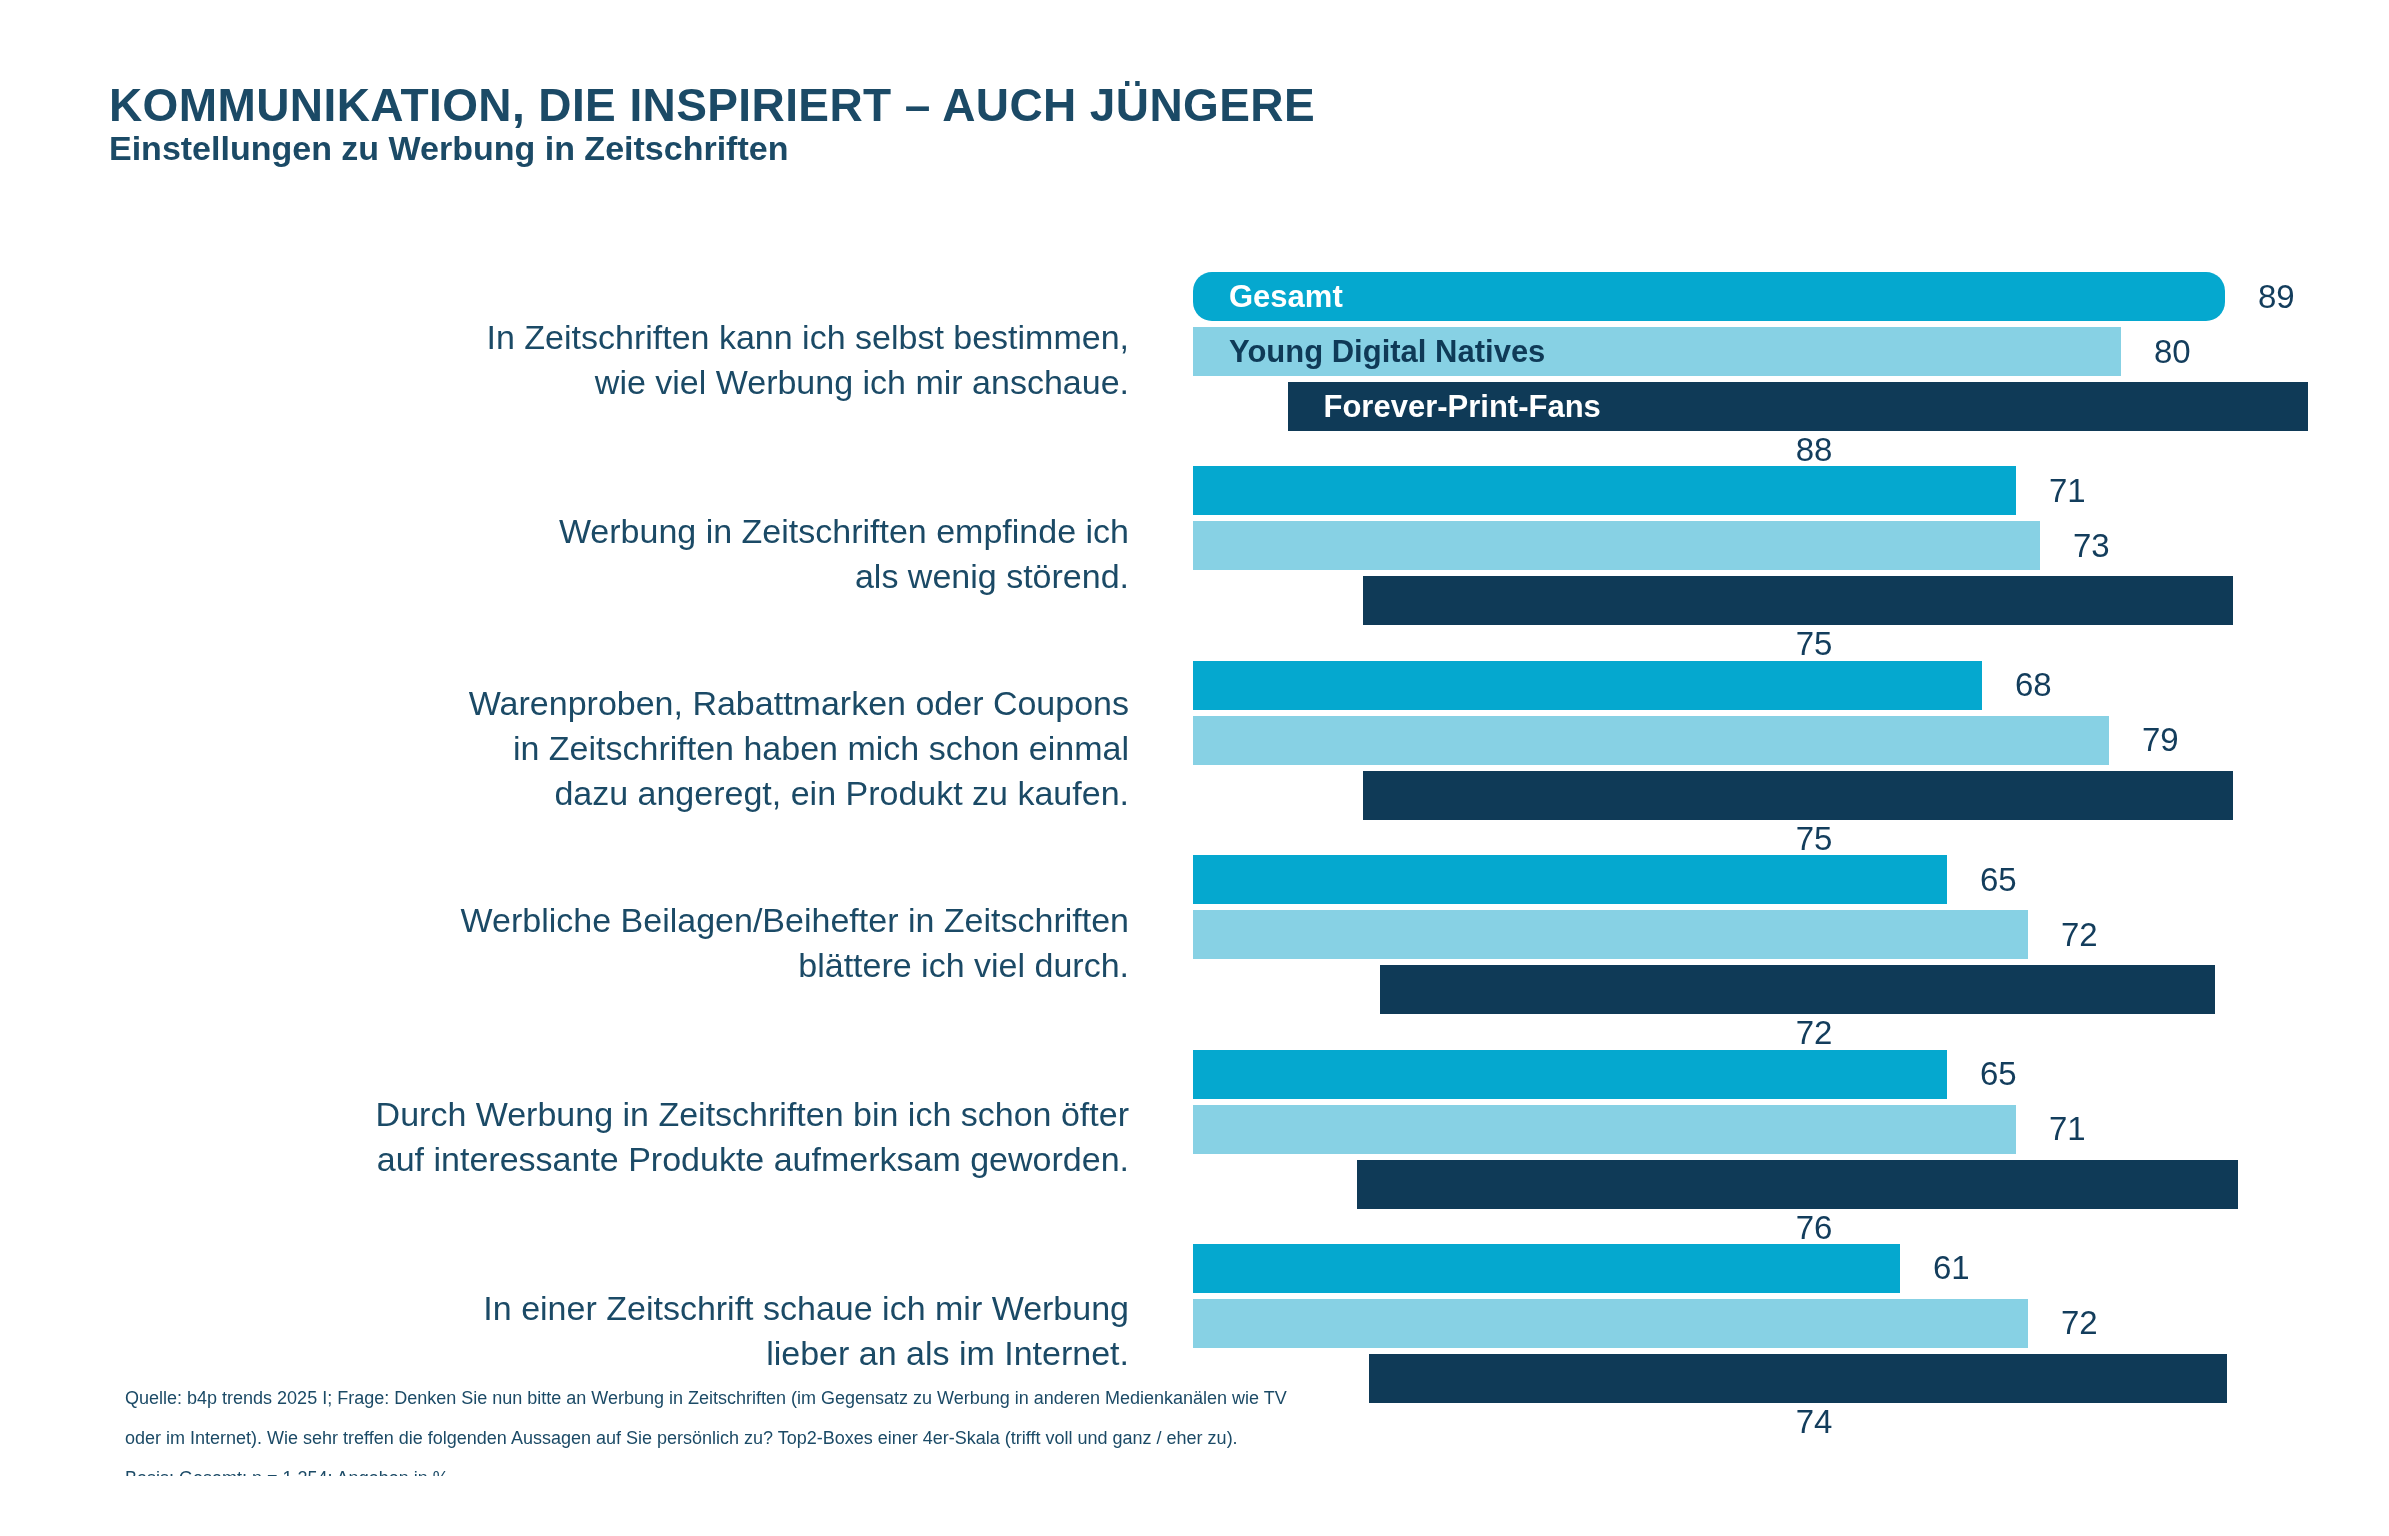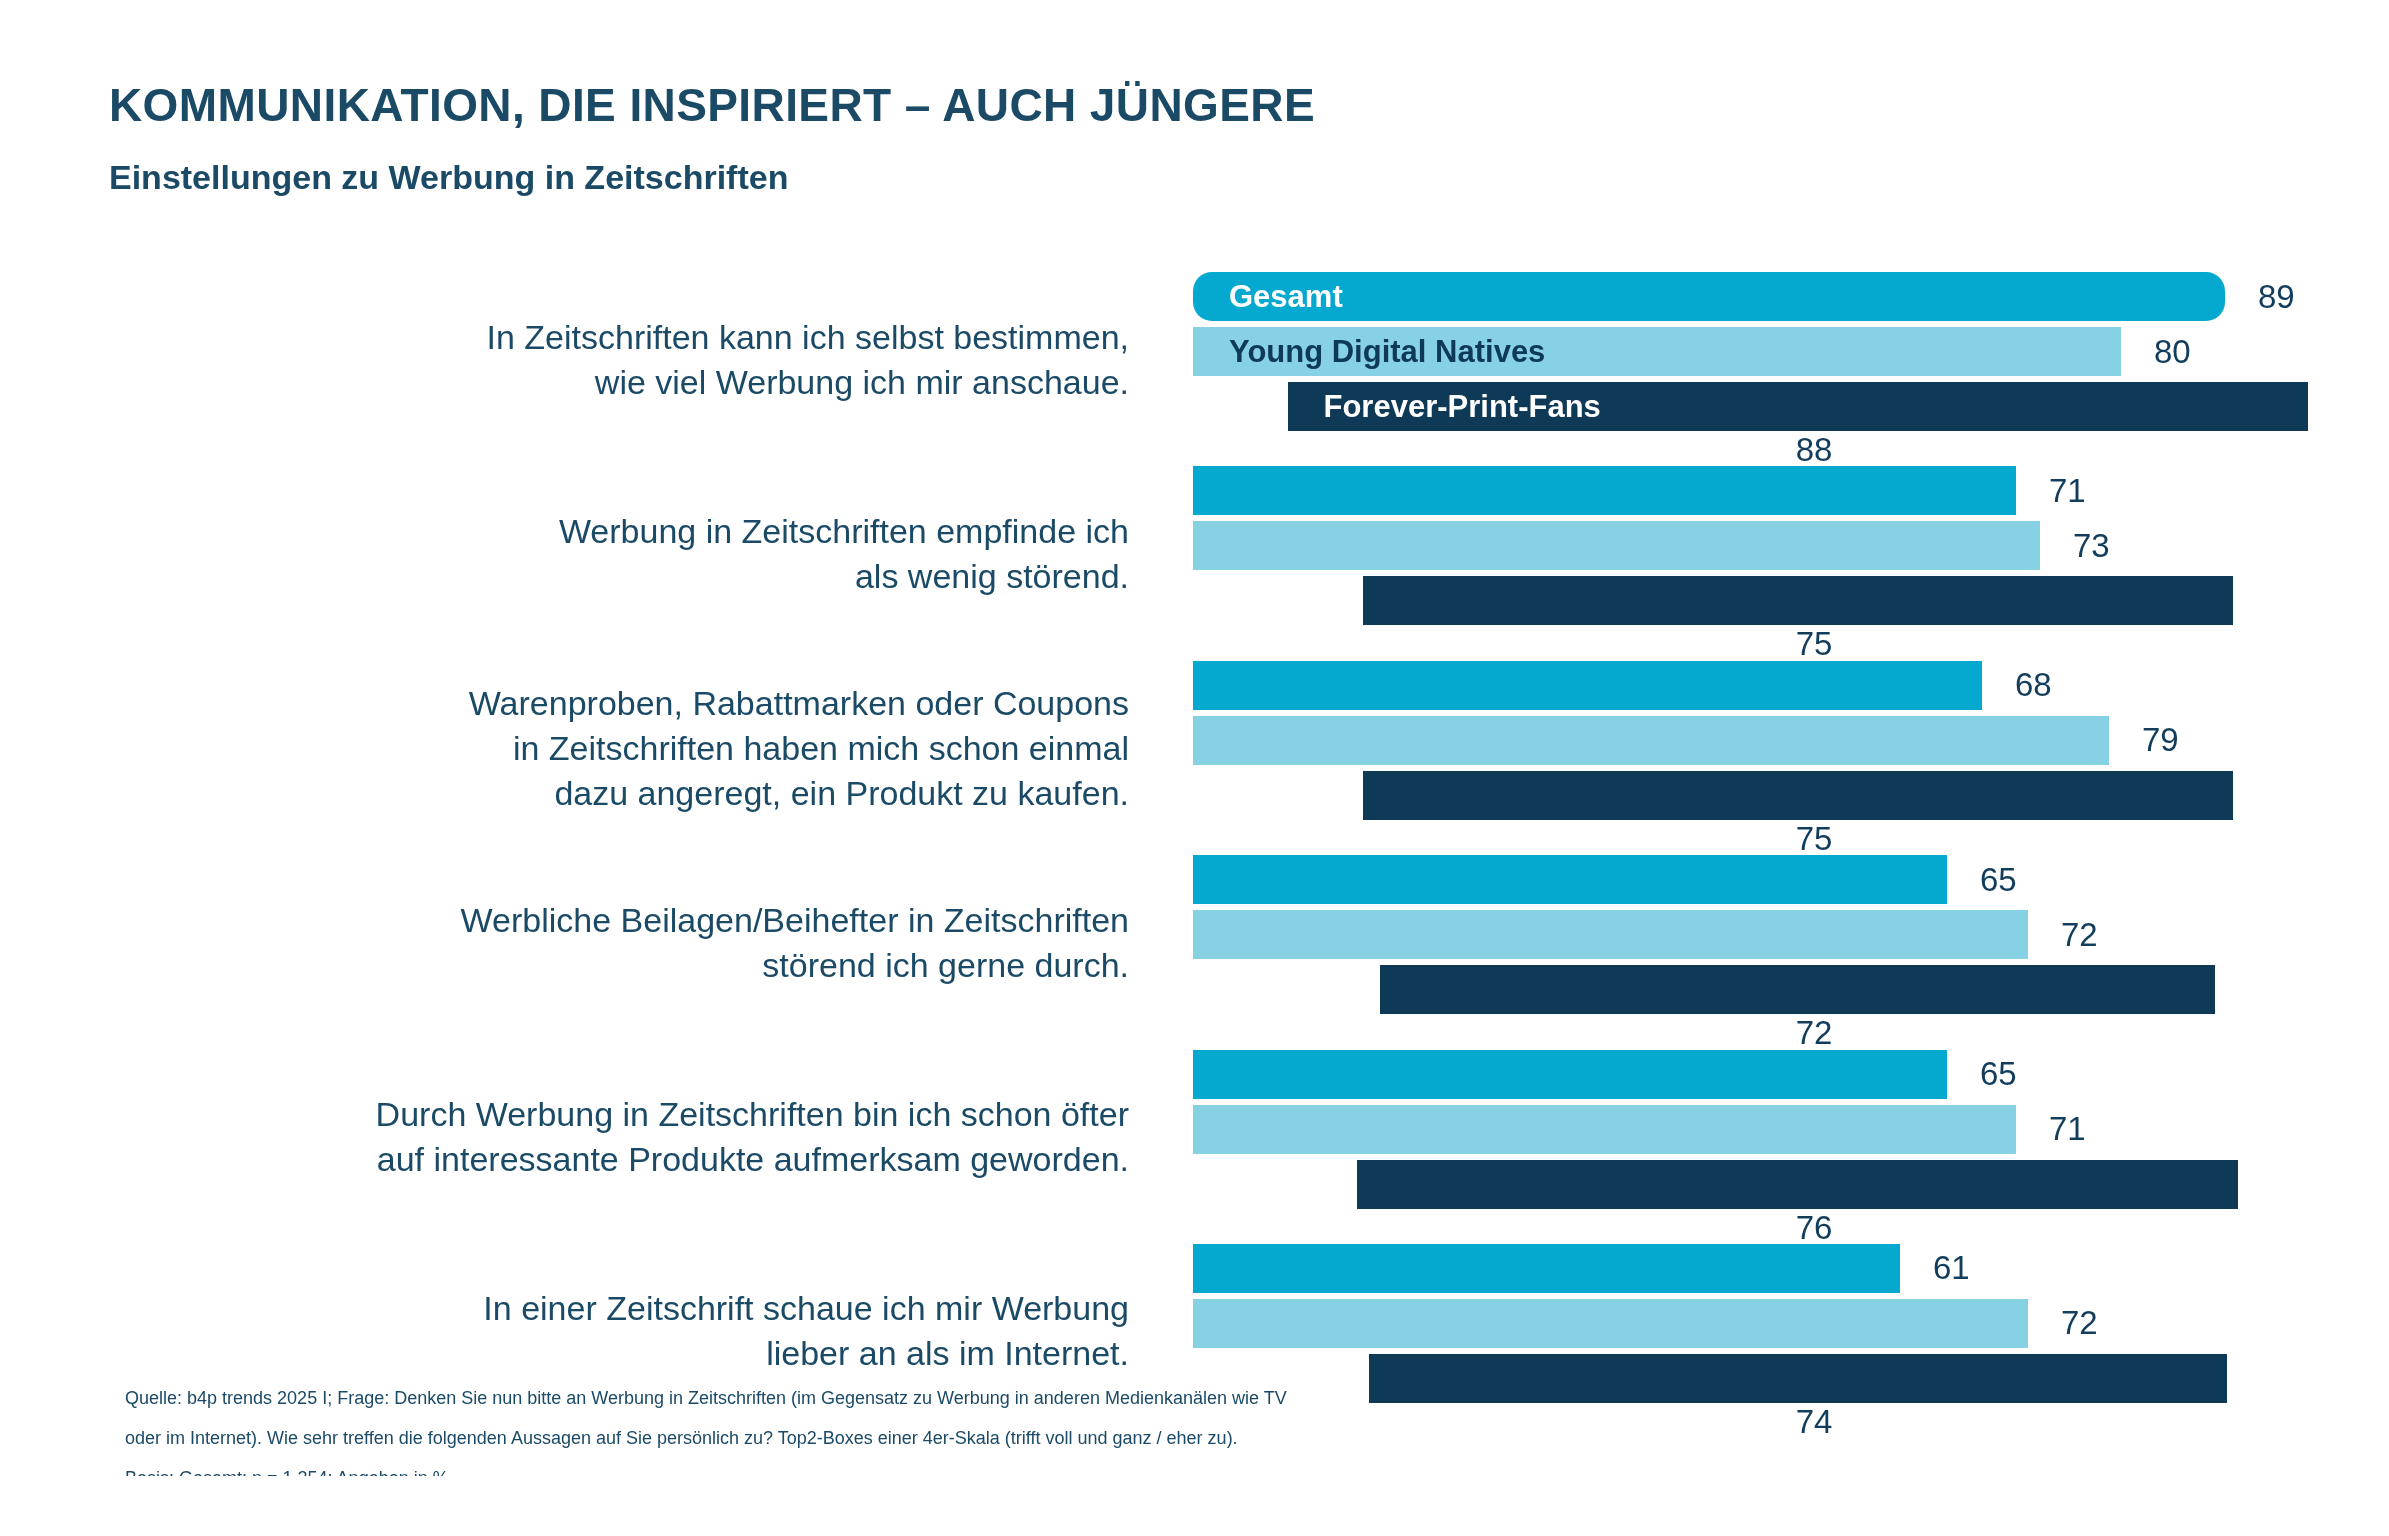--- a/index.html
+++ b/index.html
@@ -18,21 +18,21 @@
   }
   #canvas{
     position:relative;width:2389px;height:1476px;overflow:hidden;background:#ffffff;
   }
   .header{position:absolute;left:109px;top:81px;}
   .title{
     font-size:46px;font-weight:800;letter-spacing:0.4px;
     color:var(--text);line-height:1.05;white-space:nowrap;
   }
   .subtitle{
-    font-size:34px;font-weight:700;color:var(--text);margin-top:29px;white-space:nowrap;
+    font-size:34px;font-weight:700;color:var(--text);margin-top:0;white-space:nowrap;
   }
   .chart{position:absolute;left:13px;top:272px;width:2389px;}
   .group{display:flex;align-items:center;margin-bottom:19.4px;}
   .statement{
     flex:0 0 1116px;width:1116px;text-align:right;
     font-size:34px;line-height:45px;font-weight:400;color:var(--text);
   }
   .statement .b{font-weight:400;}
   .bars{margin-left:64px;flex:1 1 auto;}
   .bar-row{display:flex;align-items:center;height:49px;margin-bottom:6px;}
@@ -122,21 +122,21 @@
           </div>
           <div class="bar-row">
             <div class="bar" style="width: 870px; background: rgb(15, 58, 87);"></div>
             <span class="value">75</span>
           </div>
         </div>
       </div>
       <div class="group">
         <div class="statement">
           <div class="stmt-line"><span>Werbliche </span><span class="b">Beilagen/Beihefter</span><span> in Zeitschriften</span></div>
-          <div class="stmt-line"><span>störend ich gerne durch.</span></div>
+          <div class="stmt-line"><span>blättere ich viel durch.</span></div>
         </div>
         <div class="bars">
           <div class="bar-row">
             <div class="bar" style="width: 754px; background: rgb(5, 168, 207);"></div>
             <span class="value">65</span>
           </div>
           <div class="bar-row">
             <div class="bar" style="width: 835px; background: rgb(135, 209, 228);"></div>
             <span class="value">72</span>
           </div>

